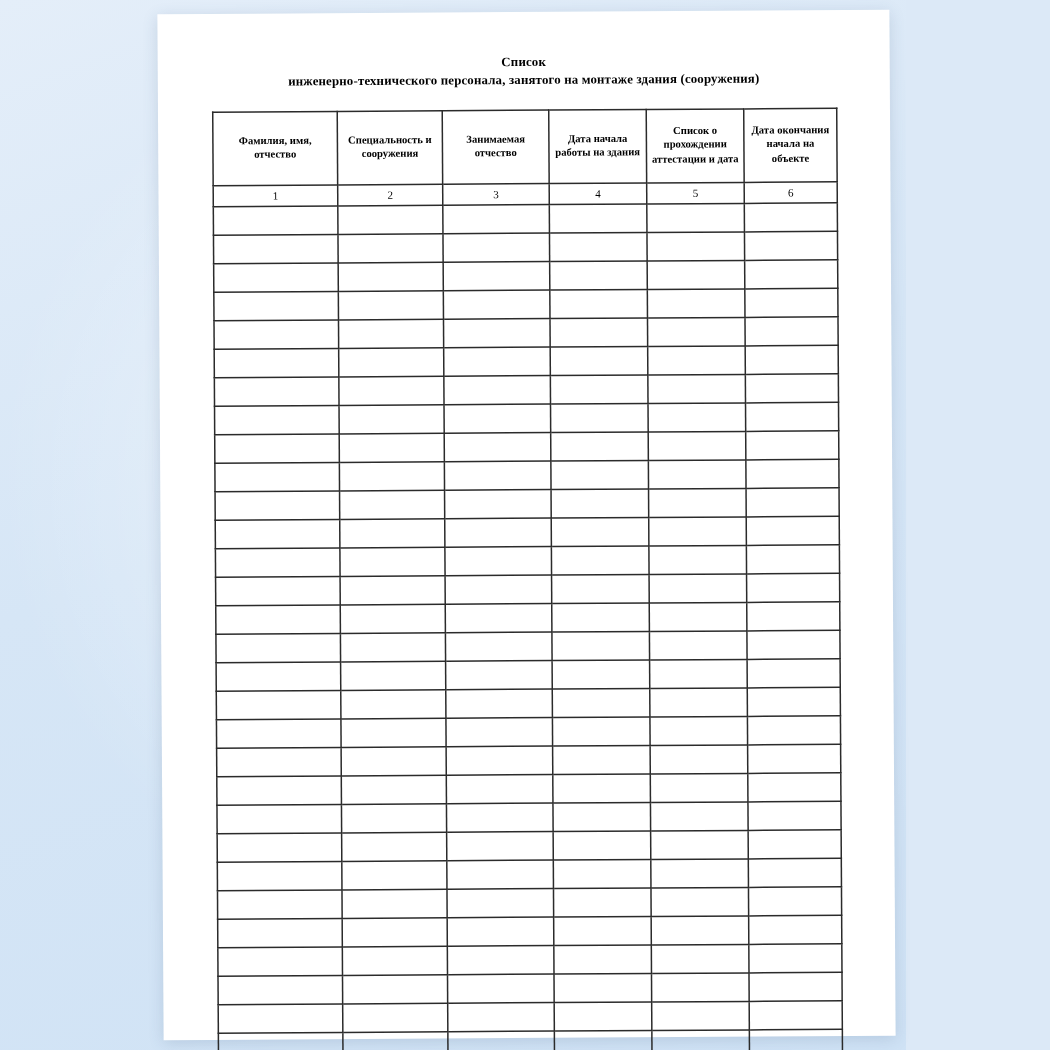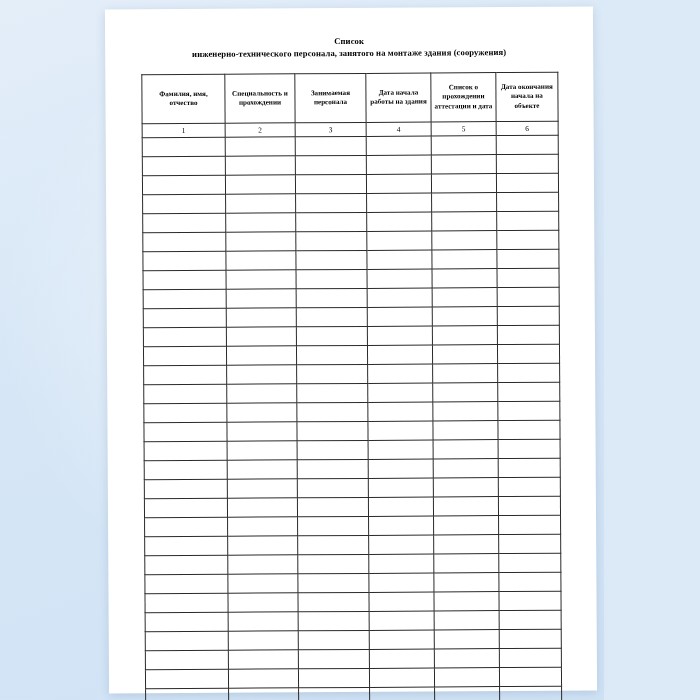--- a/index.html
+++ b/index.html
@@ -109,22 +109,22 @@
           <col class="c1">
             <col class="c2">
             <col class="c3">
             <col class="c4">
             <col class="c5">
             <col class="c6">
         </colgroup>
         <thead>
           <tr>
             <th>Фамилия, имя, отчество</th>
-            <th>Специальность и прохождении</th>
-            <th>Занимаемая персонала</th>
+            <th>Специальность и сооружения</th>
+            <th>Занимаемая отчество</th>
             <th>Дата начала работы на здания</th>
             <th>Список о прохождении аттестации и дата</th>
             <th>Дата окончания начала на объекте</th>
           </tr>
           <tr>
             <td class="numcell">1</td>
             <td class="numcell">2</td>
             <td class="numcell">3</td>
             <td class="numcell">4</td>
             <td class="numcell">5</td>

